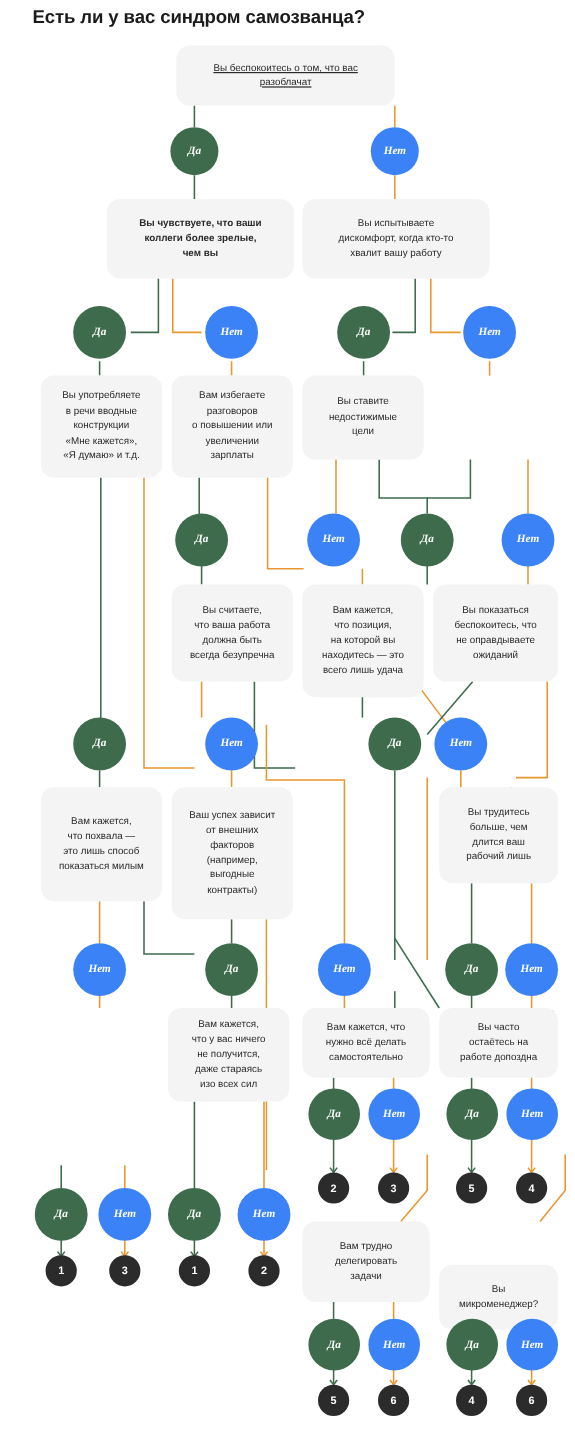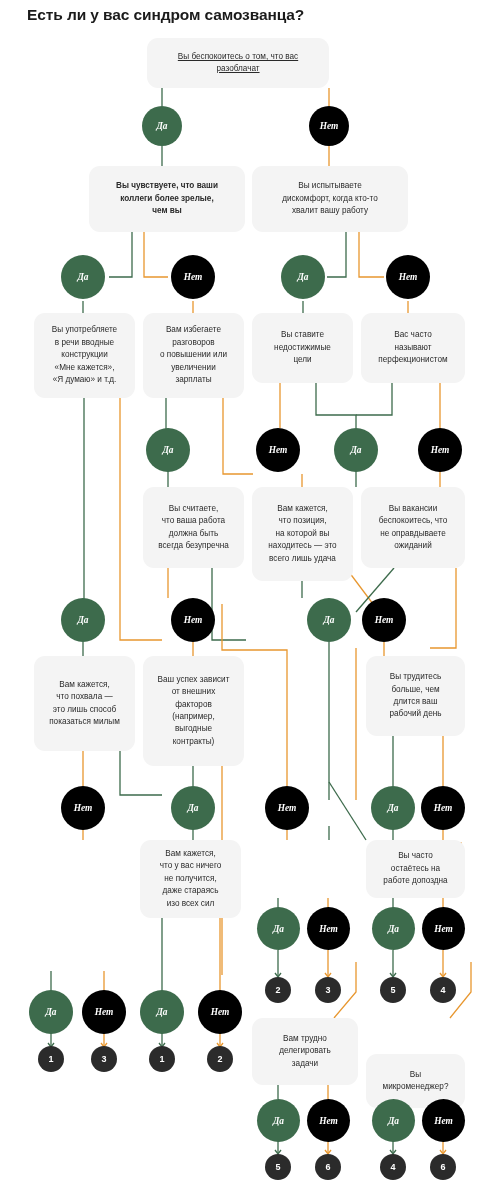--- a/index.html
+++ b/index.html
@@ -55,21 +55,21 @@
     justify-content:center;
     font-family:"Liberation Serif","DejaVu Serif",serif;
     font-style:italic;
     font-weight:bold;
     color:#ffffff;
     font-size:9.4px;
     z-index:4;
     box-sizing:border-box;
   }
   .ans.yes{background:#3d6b4c;}
-  .ans.no{background:#000000;}
+  .ans.no{background:#3b82f6;}
 
   
   .res{
     position:absolute;
     width:26px;height:26px;
     border-radius:50%;
     background:#2b2b2b;
     color:#ffffff;
     display:flex;
     align-items:center;
@@ -244,43 +244,38 @@
 увеличении
 зарплаты</span>
   </div>
 
   <div class="qbox" style="left:236px;top:313px;width:101px;height:70px;">
     <span>Вы ставите
 недостижимые
 цели</span>
   </div>
 
-  <div class="qbox" style="left:345px;top:313px;width:104px;height:70px;">
-    <span>Вас часто
-называют
-перфекционистом</span>
-  </div>
 
   <div class="qbox" style="left:127px;top:487px;width:101px;height:81px;">
     <span>Вы считаете,
 что ваша работа
 должна быть
 всегда безупречна</span>
   </div>
 
   <div class="qbox" style="left:236px;top:487px;width:101px;height:94px;">
     <span>Вам кажется,
 что позиция,
 на которой вы
 находитесь — это
 всего лишь удача</span>
   </div>
 
   <div class="qbox" style="left:345px;top:487px;width:104px;height:81px;">
-    <span>Вы вакансии
+    <span>Вы показаться
 беспокоитесь, что
 не оправдываете
 ожиданий</span>
   </div>
 
   <div class="qbox" style="left:18px;top:656px;width:101px;height:95px;">
     <span>Вам кажется,
 что похвала —
 это лишь способ
 показаться милым</span>
@@ -292,32 +287,37 @@
 факторов
 (например,
 выгодные
 контракты)</span>
   </div>
 
   <div class="qbox" style="left:350px;top:656px;width:99px;height:80px;">
     <span>Вы трудитесь
 больше, чем
 длится ваш
-рабочий день</span>
+рабочий лишь</span>
   </div>
 
 
   <div class="qbox" style="left:124px;top:840px;width:101px;height:78px;">
     <span>Вам кажется,
 что у вас ничего
 не получится,
 даже стараясь
 изо всех сил</span>
   </div>
 
+  <div class="qbox" style="left:236px;top:840px;width:106px;height:58px;">
+    <span>Вам кажется, что
+нужно всё делать
+самостоятельно</span>
+  </div>
 
   <div class="qbox" style="left:350px;top:840px;width:99px;height:58px;">
     <span>Вы часто
 остаётесь на
 работе допоздна</span>
   </div>
 
   <div class="qbox" style="left:236px;top:1018px;width:106px;height:67px;">
     <span>Вам трудно
 делегировать

